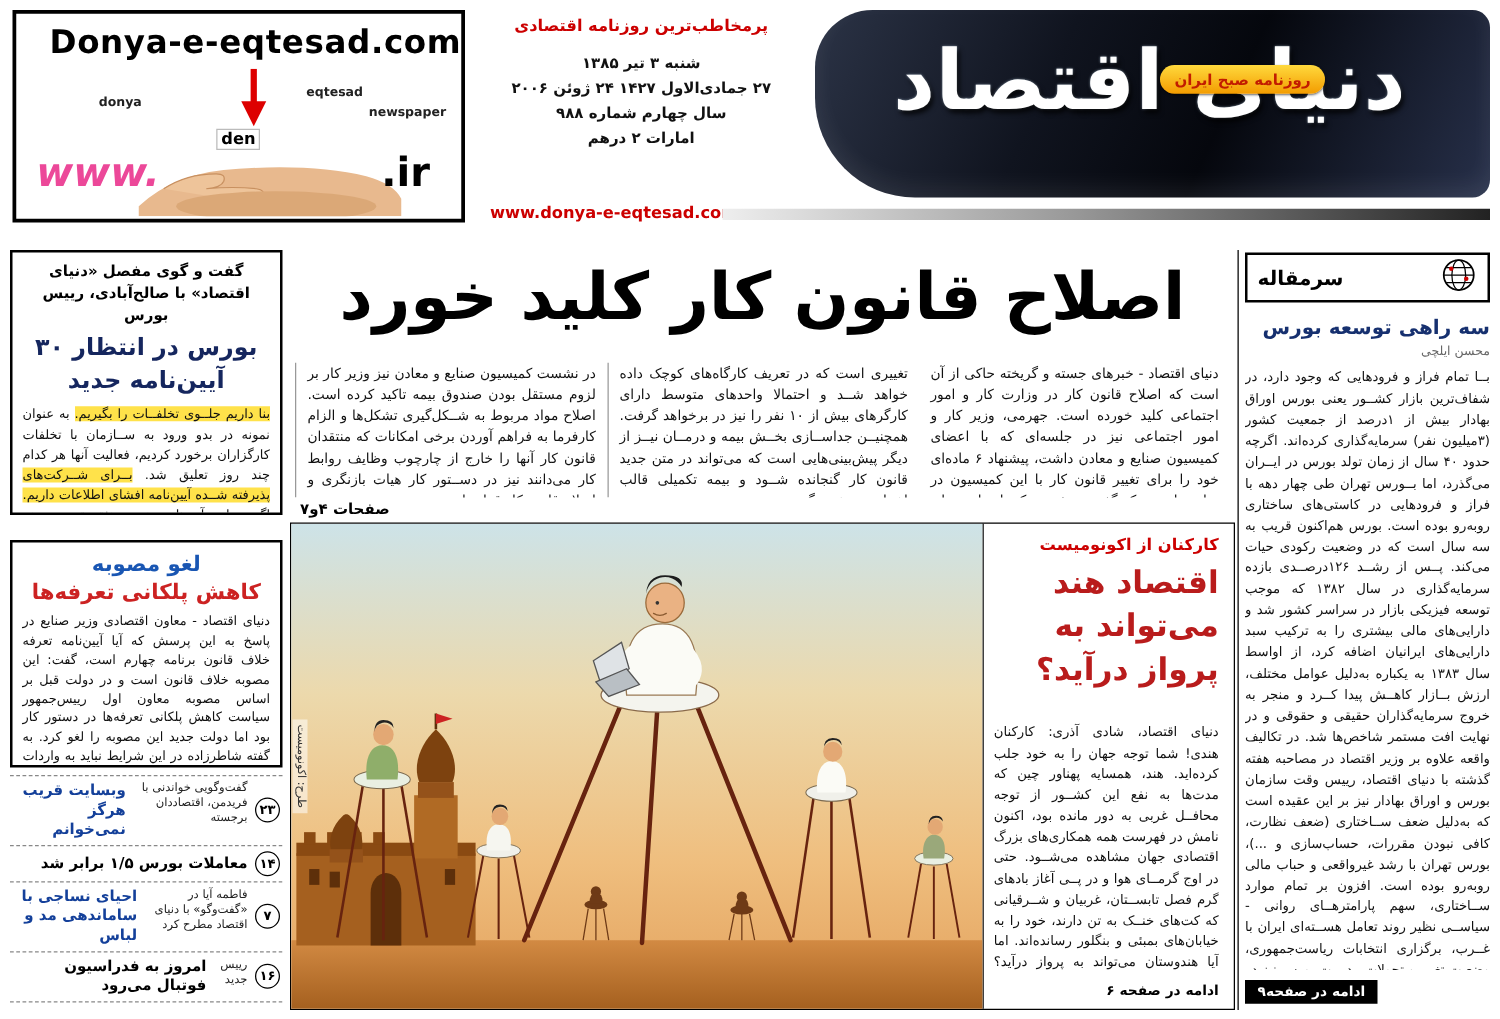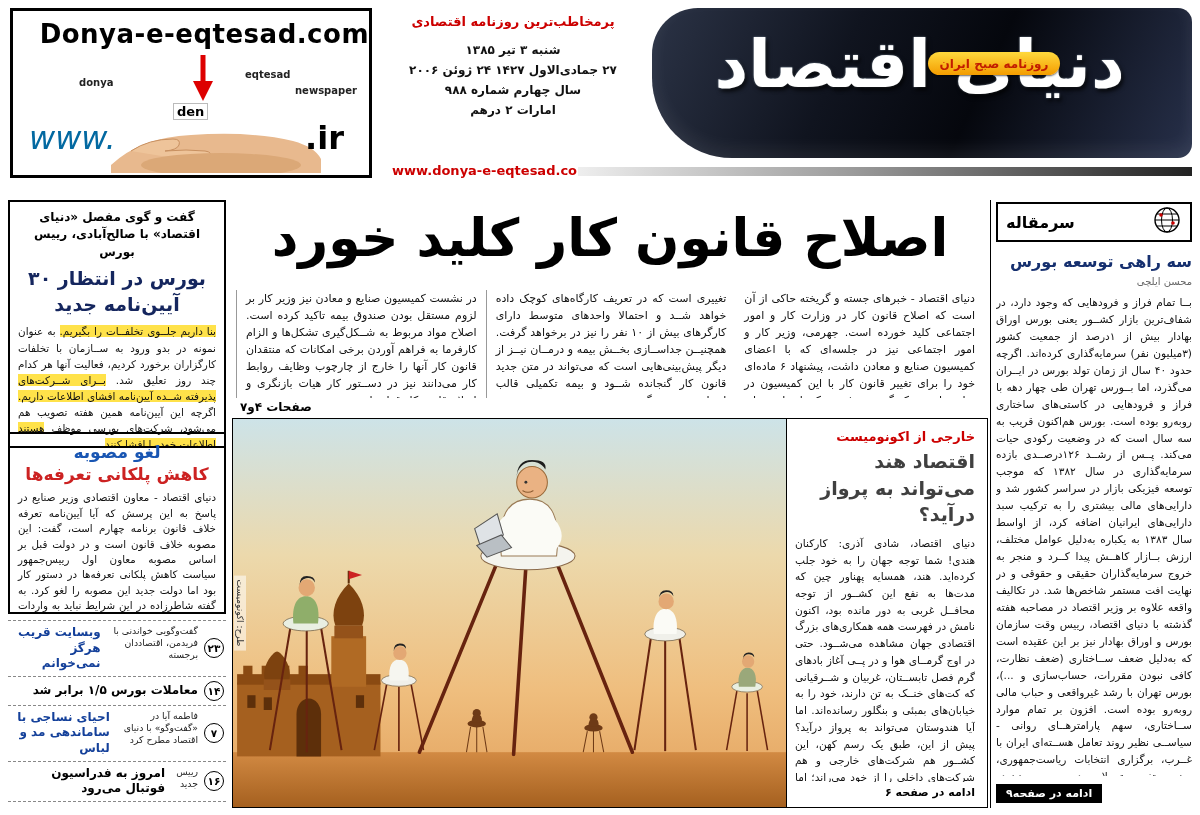--- a/index.html
+++ b/index.html
@@ -6,21 +6,21 @@
   html,body{background:#e9e9e9}
   body{font-family:"DejaVu Sans","Liberation Sans",sans-serif}
   .page{position:relative;width:1200px;height:815px;margin:0 auto;background:#fff;overflow:hidden}
   .abs{position:absolute}
   .just{text-align:justify;text-justify:inter-word}
 
   
   .logo-box{left:10px;top:8px;width:362px;height:170px;border:3px solid #000;background:#fff}
   .logo-domain{position:absolute;left:0;top:8px;width:100%;text-align:right;font-size:26px;font-weight:bold;letter-spacing:.5px;color:#000}
   .logo-small{position:absolute;font-size:10px;font-weight:bold;color:#222}
-  .logo-www{position:absolute;left:16px;top:108px;font-size:32px;font-weight:normal;color:#0369a1;font-style:italic}
+  .logo-www{position:absolute;left:16px;top:108px;font-size:32px;font-weight:bold;color:#ec4899;font-style:italic}
   .logo-ir{position:absolute;left:292px;top:108px;font-size:32px;font-weight:bold;color:#000}
   .logo-den{position:absolute;left:160px;top:92px;font-size:13px;font-weight:bold;color:#000;background:#fff;padding:0 3px;border:1px solid #bbb}
   .logo-arrow{position:absolute;left:176px;top:44px}
   .logo-hand{position:absolute;left:58px;top:96px}
 
   .tagline{left:382px;top:14px;width:262px;text-align:center;font-size:13px;font-weight:bold;color:#cc0000;direction:rtl}
   .issue-info{left:382px;top:40px;width:262px;text-align:center;direction:rtl;font-weight:bold;color:#111}
   .issue-info div{font-size:12px;line-height:20px}
   .issue-info .big{font-size:13.5px}
 
@@ -45,29 +45,29 @@
   .lead-headline{left:232px;top:208px;width:756px;text-align:center;direction:rtl;font-size:52px;font-weight:bold;color:#000}
   .lead-cols{left:236px;top:290px;width:748px;height:108px;display:flex;direction:rtl;overflow:hidden}
   .lead-col{flex:1;font-size:11px;line-height:1.55;color:#111;direction:rtl;text-align:justify;padding:0 9px}
   .lead-col + .lead-col{border-left:1px solid #999}
   .lead-pages{left:240px;top:400px;font-size:12px;font-weight:bold;color:#000;direction:rtl}
 
   
   .econ-box{left:232px;top:418px;width:756px;height:390px;border:1px solid #000;display:flex;direction:rtl}
   .econ-text{width:200px;padding:10px 12px 8px 8px;direction:rtl;display:flex;flex-direction:column}
   .econ-kicker{font-size:13px;font-weight:bold;color:#cc0000;margin-bottom:4px}
-  .econ-title{font-size:19px;font-weight:bold;color:#404040;line-height:1.4;margin-bottom:7px}
+  .econ-title{font-size:25px;font-weight:bold;color:#b91c1c;line-height:1.4;margin-bottom:25px}
   .econ-body{font-size:10.6px;line-height:1.58;color:#111;text-align:justify;flex:1;overflow:hidden}
   .econ-continue{font-size:11px;font-weight:bold;color:#000;margin-top:4px}
   .econ-img{flex:1;position:relative;border-right:1px solid #000}
   .econ-img svg{display:block;width:100%;height:100%}
   .econ-credit{position:absolute;left:1px;top:50%;transform:translateY(-50%);writing-mode:vertical-rl;font-size:9px;color:#333;background:rgba(255,255,255,.55);padding:4px 1px}
 
   
-  .boxA{left:8px;top:200px;width:218px;height:248px;border:2px solid #000;padding:7px 8px;direction:rtl;text-align:center;overflow:hidden}
+  .boxA{left:8px;top:200px;width:218px;height:212px;border:2px solid #000;padding:7px 8px;direction:rtl;text-align:center;overflow:hidden}
   .boxA-kicker{font-size:12px;font-weight:bold;color:#000;line-height:1.45}
   .boxA-title{font-size:19px;font-weight:bold;color:#15265e;line-height:1.35;margin:5px 0 6px}
   .boxA-body{font-size:10.4px;line-height:1.55;color:#111;text-align:justify;direction:rtl}
   .hl{background:#ffe24a}
 
   .boxB{left:8px;top:432px;width:218px;height:182px;border:2px solid #000;padding:7px 8px;direction:rtl;text-align:center;overflow:hidden}
   .boxB-t1{font-size:17px;font-weight:bold;color:#1956b3;line-height:1.3}
   .boxB-t2{font-size:17px;font-weight:bold;color:#cc2222;line-height:1.3;margin-bottom:5px}
   .boxB-body{font-size:10.3px;line-height:1.5;color:#111;text-align:justify;direction:rtl}
 
@@ -148,21 +148,21 @@
   <div class="abs lead-headline">اصلاح قانون کار کلید خورد</div>
   <div class="abs lead-cols">
     <div class="lead-col">دنیای اقتصاد - خبرهای جسته و گریخته حاکی از آن است که اصلاح قانون کار در وزارت کار و امور اجتماعی کلید خورده است. جهرمی، وزیر کار و امور اجتماعی نیز در جلسه‌ای که با اعضای کمیسیون صنایع و معادن داشت، پیشنهاد ۶ ماده‌ای خود را برای تغییر قانون کار با این کمیسیون در میان نهاد. وی که گفته می‌شــود یکی از راهبردهای اصلی او در اصلاح قانون کار</div>
     <div class="lead-col">تغییری است که در تعریف کارگاه‌های کوچک داده خواهد شــد و احتمالا واحدهای متوسط دارای کارگرهای بیش از ۱۰ نفر را نیز در برخواهد گرفت. همچنیــن جداســازی بخــش بیمه و درمــان نیــز از دیگر پیش‌بینی‌هایی است که می‌تواند در متن جدید قانون کار گنجانده شــود و بیمه تکمیلی قالب اختیاری به خود بگیرد.</div>
     <div class="lead-col">در نشست کمیسیون صنایع و معادن نیز وزیر کار بر لزوم مستقل بودن صندوق بیمه تاکید کرده است. اصلاح مواد مربوط به شــکل‌گیری تشکل‌ها و الزام کارفرما به فراهم آوردن برخی امکانات که منتقدان قانون کار آنها را خارج از چارچوب وظایف روابط کار می‌دانند نیز در دســتور کار هیات بازنگری و اصلاح قانون کار قرار دارد.</div>
   </div>
   <div class="abs lead-pages">صفحات ۴و۷</div>
 
   <div class="abs econ-box">
     <div class="econ-text">
-      <div class="econ-kicker">خارجی از اکونومیست</div>
+      <div class="econ-kicker">کارکنان از اکونومیست</div>
       <div class="econ-title">اقتصاد هند می‌تواند به پرواز درآید؟</div>
       <div class="econ-body">دنیای اقتصاد، شادی آذری: کارکنان هندی! شما توجه جهان را به خود جلب کرده‌اید. هند، همسایه پهناور چین که مدت‌ها به نفع این کشــور از توجه محافــل غربی به دور مانده بود، اکنون نامش در فهرست همه همکاری‌های بزرگ اقتصادی جهان مشاهده می‌شــود. حتی در اوج گرمــای هوا و در پــی آغاز بادهای گرم فصل تابســتان، غربیان و شــرقیانی که کت‌های خنــک به تن دارند، خود را به خیابان‌های بمبئی و بنگلور رسانده‌اند. اما آیا هندوستان می‌تواند به پرواز درآید؟ پیش از این، طبق یک رسم کهن، این کشــور هم شرکت‌های خارجی و هم شرکت‌های داخلی را از خود می‌راند؛ اما اکنون موسسات مالی با بازار بالقوه عظیم ۱/۱میلیارد نفری، تعداد زیاد انگلیسی‌زبانان این کشور و نیروی کار ارزان آن را فرصتی تازه می‌دانند؛ هرچند هندوستان برای عده‌ای هنوز جایی نامناسب برای تجارت بوده است.</div>
       <div class="econ-continue">ادامه در صفحه ۶</div>
     </div>
     <div class="econ-img">
       <svg viewBox="0 0 540 368" preserveAspectRatio="none">
         <defs>
           <linearGradient id="sky" x1="0" y1="0" x2="0" y2="1">
             <stop offset="0" stop-color="#cde3e8"></stop>
               <stop offset="0.35" stop-color="#ecd9ac"></stop>

